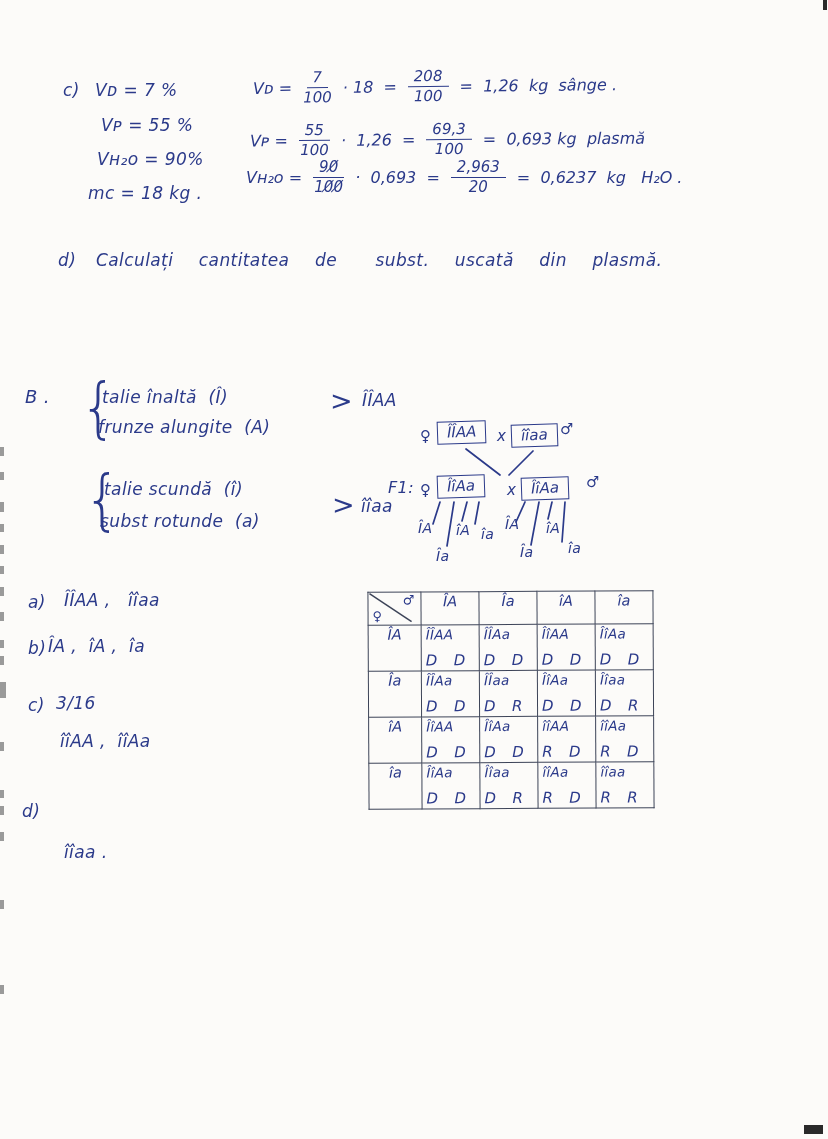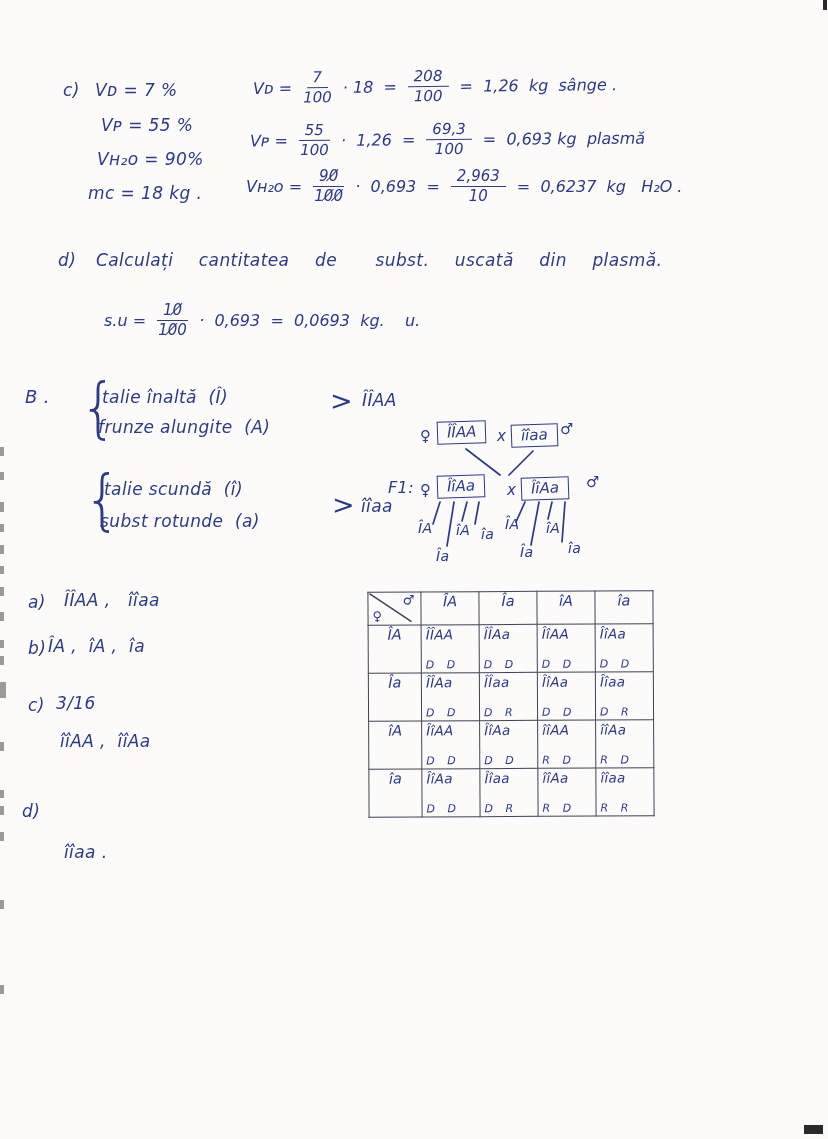--- a/index.html
+++ b/index.html
@@ -35,21 +35,21 @@
     transform:scaleY(1.12);line-height:1;}
   .gt{position:absolute;color:var(--ink);font-size:27px;font-style:italic;}
   .sym{position:absolute;color:var(--ink);font-style:italic;}
   table.punnett{position:absolute;left:368px;top:591px;border-collapse:collapse;
     color:var(--ink);font-style:italic;transform:rotate(-0.3deg);}
   table.punnett td{border:1.6px solid var(--line);vertical-align:top;padding:1px 4px;}
   td.corner{width:44px;height:30px;position:relative;padding:0;}
   td.colh{width:49px;height:30px;text-align:center;font-size:14.5px;vertical-align:middle;}
   td.rowh{font-size:14.5px;text-align:center;vertical-align:middle;height:35px;}
   .geno{font-size:13.5px;white-space:pre;letter-spacing:.3px;}
-  .pheno{font-size:11px;white-space:pre;margin-top:16px;letter-spacing:.5px;}
+  .pheno{font-size:15px;white-space:pre;margin-top:9px;letter-spacing:.5px;}
   .corner .m{position:absolute;top:0px;right:6px;font-size:13px;}
   .corner .f{position:absolute;bottom:1px;left:4px;font-size:13px;}
   .tick{position:absolute;left:0;width:4px;background:var(--tick);}
   .cmark{position:absolute;background:var(--mark);}
   svg.overlay{position:absolute;pointer-events:none;}
   .qtext{word-spacing:7px;}
 </style>
 </head>
 <body>
 
@@ -90,36 +90,31 @@
   </div>
 
   <div class="eq" style="left:250px;top:121px;transform:rotate(-0.4deg)">
     <span>Vᴘ =</span>
     <span class="frac"><span class="num">55</span><span class="den">100</span></span>
     <span>·  1,26  =</span>
     <span class="frac"><span class="num">69,3</span><span class="den">100</span></span>
     <span>=  0,693 kg  plasmă</span>
   </div>
 
-  <div class="eq" style="left:246px;top:168px">
+  <div class="eq" style="left:246px;top:159px">
     <span>Vʜ₂ᴏ =</span>
     <span class="frac"><span class="num">90̸</span><span class="den">10̸0̸</span></span>
     <span>·  0,693  =</span>
-    <span class="frac"><span class="num">2,963</span><span class="den">10</span></span>
+    <span class="frac"><span class="num">2,963</span><span class="den">20</span></span>
     <span>=  0,6237  kg   H₂O .</span>
   </div>
 
   <span class="hw" style="left:58px;top:250px">d)</span>
   <span class="hw qtext" style="left:96px;top:250px">Calculați  cantitatea  de   subst.  uscată  din  plasmă.</span>
 
-  <div class="eq" style="left:104px;top:302px">
-    <span>s.u =</span>
-    <span class="frac"><span class="num">10̸</span><span class="den">10̸0</span></span>
-    <span>·  0,693  =  0,0693  kg.    u.</span>
-  </div>
 
   <span class="hw" style="left:25px;top:386px;font-size:18px">B .</span>
 
   <span class="brace" style="left:80px;top:379px">{</span>
   <span class="hw" style="left:102px;top:387px">talie înaltă  (Î)</span>
   <span class="hw" style="left:98px;top:417px">frunze alungite  (A)</span>
   <span class="gt" style="left:330px;top:385px">&gt;</span>
   <span class="hw" style="left:362px;top:390px">ÎÎAA</span>
 
   <span class="brace" style="left:84px;top:471px">{</span>

